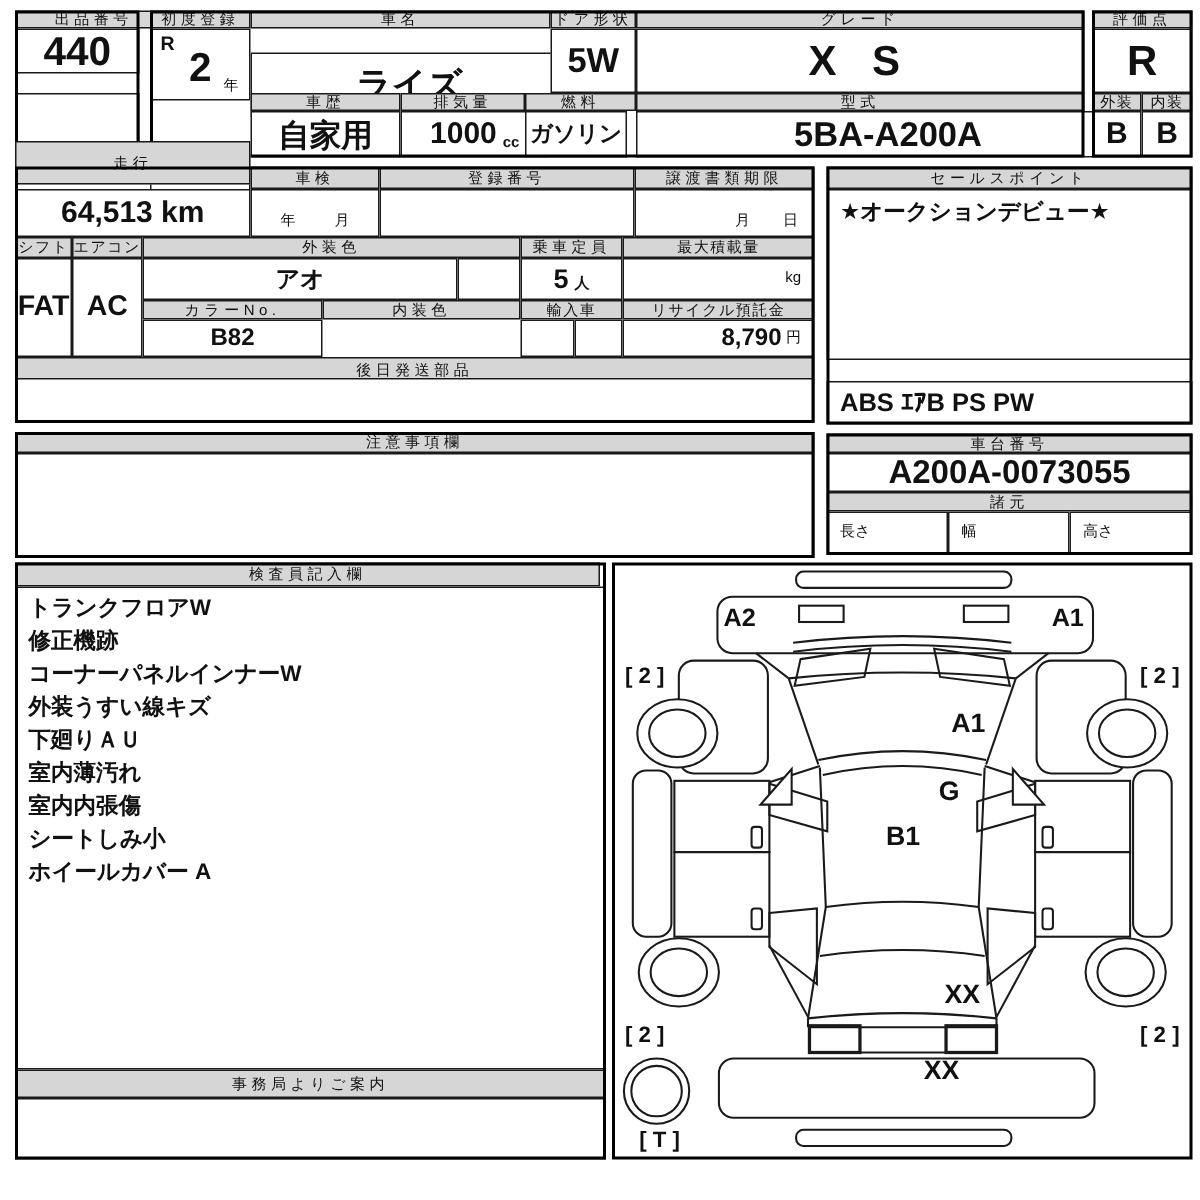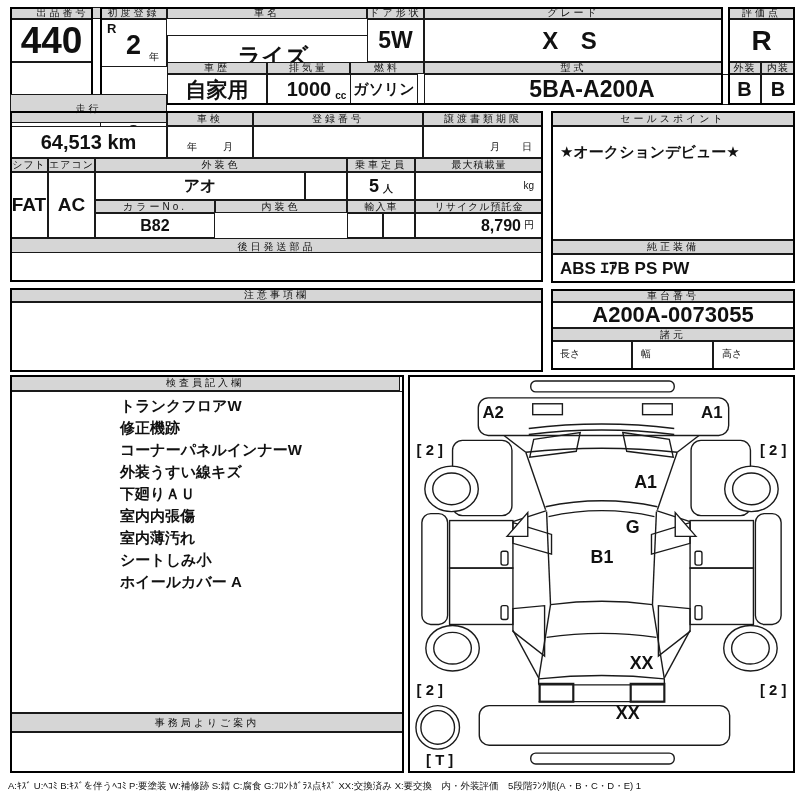--- a/index.html
+++ b/index.html
@@ -18,41 +18,41 @@
   .lines div{height:22px;line-height:22px;font-weight:bold;font-size:15px;}
   svg text{font-family:"Liberation Sans","DejaVu Sans",sans-serif;font-weight:bold;fill:#111;}
   .rel{position:relative;}
 </style>
 </head>
 <body>
 
 <div id="sheet">
 
   <div class="c h" style="left:10px;top:7px;width:105px;height:12px">出品番号</div>
-  <div class="c v" style="left:10px;top:19px;width:83px;height:43px;font-size:37px">440</div>
+  <div class="c v" style="left:10px;top:19px;width:83px;height:30px;font-size:27px">440</div>
   <div class="c" style="left:10px;top:62px;width:83px;height:43px"></div>
   <div class="box" style="left:10px;top:7px;width:83px;height:98px"></div>
 
   <div class="c h" style="left:100px;top:7px;width:67px;height:12px">初度登録</div>
   <div class="c rel" style="left:100px;top:19px;width:67px;height:48px">
     <span class="v" style="position:absolute;left:6px;top:1px;font-size:13px">R</span>
     <span class="v" style="font-size:27px;margin-top:4px">2</span>
     <span class="small" style="position:absolute;right:7px;bottom:2px">年</span>
   </div>
   <div class="c rel" style="left:100px;top:67px;width:67px;height:38px">
     <span class="v" style="font-size:23px">8</span>
     <span class="small" style="position:absolute;right:9px;bottom:4px">月</span>
   </div>
 
   <div class="c h" style="left:167px;top:7px;width:200px;height:12px">車名</div>
   <div class="c v" style="left:167px;top:35px;width:212px;height:43px;font-size:23px">ライズ</div>
   <div class="c h" style="left:367px;top:7px;width:57px;height:12px">ドア形状</div>
   <div class="c v" style="left:367px;top:19px;width:57px;height:43px;font-size:23px">5W</div>
   <div class="c h" style="left:424px;top:7px;width:299px;height:12px">グレード</div>
-  <div class="c v" style="left:424px;top:19px;width:299px;height:43px;font-size:24px;letter-spacing:8px">X S</div>
+  <div class="c v" style="left:424px;top:19px;width:299px;height:43px;font-size:28px;letter-spacing:8px">X S</div>
 
   <div class="c h" style="left:167px;top:62px;width:100px;height:12px">車歴</div>
   <div class="c v" style="left:167px;top:74px;width:100px;height:31px;font-size:21px">自家用</div>
   <div class="c h" style="left:267px;top:62px;width:83px;height:12px">排気量</div>
   <div class="c" style="left:267px;top:74px;width:99px;height:31px">
     <span class="v" style="font-size:20px">1000</span>
     <span class="unit">cc</span>
   </div>
   <div class="c h" style="left:350px;top:62px;width:74px;height:12px">燃料</div>
   <div class="c v" style="left:350px;top:74px;width:68px;height:31px;font-size:15px">ガソリン</div>
@@ -119,43 +119,42 @@
 
   <div class="c h" style="left:10px;top:238px;width:533px;height:18px">後日発送部品</div>
   <div class="c" style="left:10px;top:252px;width:533px;height:30px"></div>
   <div class="box" style="left:10px;top:111px;width:533px;height:171px"></div>
 
   <div class="c h" style="left:10px;top:288px;width:533px;height:14px">注意事項欄</div>
   <div class="c" style="left:10px;top:302px;width:533px;height:70px"></div>
   <div class="box" style="left:10px;top:288px;width:533px;height:84px"></div>
 
   <div class="c h" style="left:551px;top:111px;width:244px;height:15px">セールスポイント</div>
-  <div class="c v leftpad" style="left:551px;top:126px;width:244px;height:114px;align-items:flex-start;padding-top:16px;font-size:15px">★オークションデビュー★</div>
-  <div class="c h" style="left:551px;top:240px;width:244px;height:14px">純正装備</div>
+  <div class="c v leftpad" style="left:551px;top:126px;width:244px;height:114px;align-items:flex-start;padding-top:5px;font-size:15px">★オークションデビュー★</div>
   <div class="c v leftpad" style="left:551px;top:254px;width:244px;height:29px;font-size:17px">ABS ｴｱB PS PW</div>
   <div class="box" style="left:551px;top:111px;width:244px;height:172px"></div>
 
   <div class="c h" style="left:551px;top:289px;width:244px;height:13px">車台番号</div>
   <div class="c v" style="left:551px;top:302px;width:244px;height:26px;font-size:22px">A200A-0073055</div>
   <div class="c h" style="left:551px;top:328px;width:244px;height:13px">諸元</div>
   <div class="c small leftpad" style="left:551px;top:341px;width:81px;height:29px;align-items:flex-start;padding-top:5px">長さ</div>
   <div class="c small leftpad" style="left:632px;top:341px;width:81px;height:29px;align-items:flex-start;padding-top:5px">幅</div>
   <div class="c small leftpad" style="left:713px;top:341px;width:82px;height:29px;align-items:flex-start;padding-top:5px">高さ</div>
   <div class="box" style="left:551px;top:289px;width:244px;height:81px"></div>
 
   <div class="c h" style="left:10px;top:375px;width:390px;height:16px">検査員記入欄</div>
-  <div class="c" style="left:10px;top:391px;width:394px;height:322px;align-items:flex-start;justify-content:center">
+  <div class="c" style="left:10px;top:391px;width:394px;height:322px;align-items:flex-start;justify-content:flex-start">
     <div class="lines" style="padding:3px 0 0 8px">
       <div>トランクフロアW</div>
       <div>修正機跡</div>
       <div>コーナーパネルインナーW</div>
       <div>外装うすい線キズ</div>
       <div>下廻りＡＵ</div>
+      <div>室内薄汚れ</div>
       <div>室内内張傷</div>
-      <div>室内薄汚れ</div>
       <div>シートしみ小</div>
       <div>ホイールカバー A</div>
     </div>
   </div>
   <div class="c h" style="left:10px;top:713px;width:394px;height:19px">事務局よりご案内</div>
   <div class="c" style="left:10px;top:732px;width:394px;height:41px"></div>
   <div class="box" style="left:10px;top:375px;width:394px;height:398px"></div>
 
   <div style="position:absolute;left:408px;top:375px;width:387px;height:398px;box-sizing:border-box;border:2px solid #000;background:#fff">
     <svg width="383" height="394" viewBox="0 0 387 398">
@@ -244,15 +243,14 @@
       <text x="225" y="158" font-size="18" text-anchor="middle">G</text>
       <text x="194" y="188" font-size="18" text-anchor="middle">B1</text>
       <text x="234" y="295" font-size="18" text-anchor="middle">XX</text>
       <text x="220" y="346" font-size="18" text-anchor="middle">XX</text>
       <text x="20" y="321" font-size="15" text-anchor="middle">[ 2 ]</text>
       <text x="367" y="321" font-size="15" text-anchor="middle">[ 2 ]</text>
       <text x="30" y="392" font-size="15" text-anchor="middle">[ T ]</text>
     </svg>
   </div>
 
-  <div style="position:absolute;left:8px;top:780px;width:788px;height:16px;font-size:9.5px;white-space:nowrap">A:ｷｽﾞ U:ﾍｺﾐ B:ｷｽﾞを伴うﾍｺﾐ P:要塗装 W:補修跡 S:錆 C:腐食 G:ﾌﾛﾝﾄｶﾞﾗｽ点ｷｽﾞ XX:交換済み X:要交換　内・外装評価　5段階ﾗﾝｸ順(A・B・C・D・E) 1</div>
 
 </div>
 
 </body></html>

